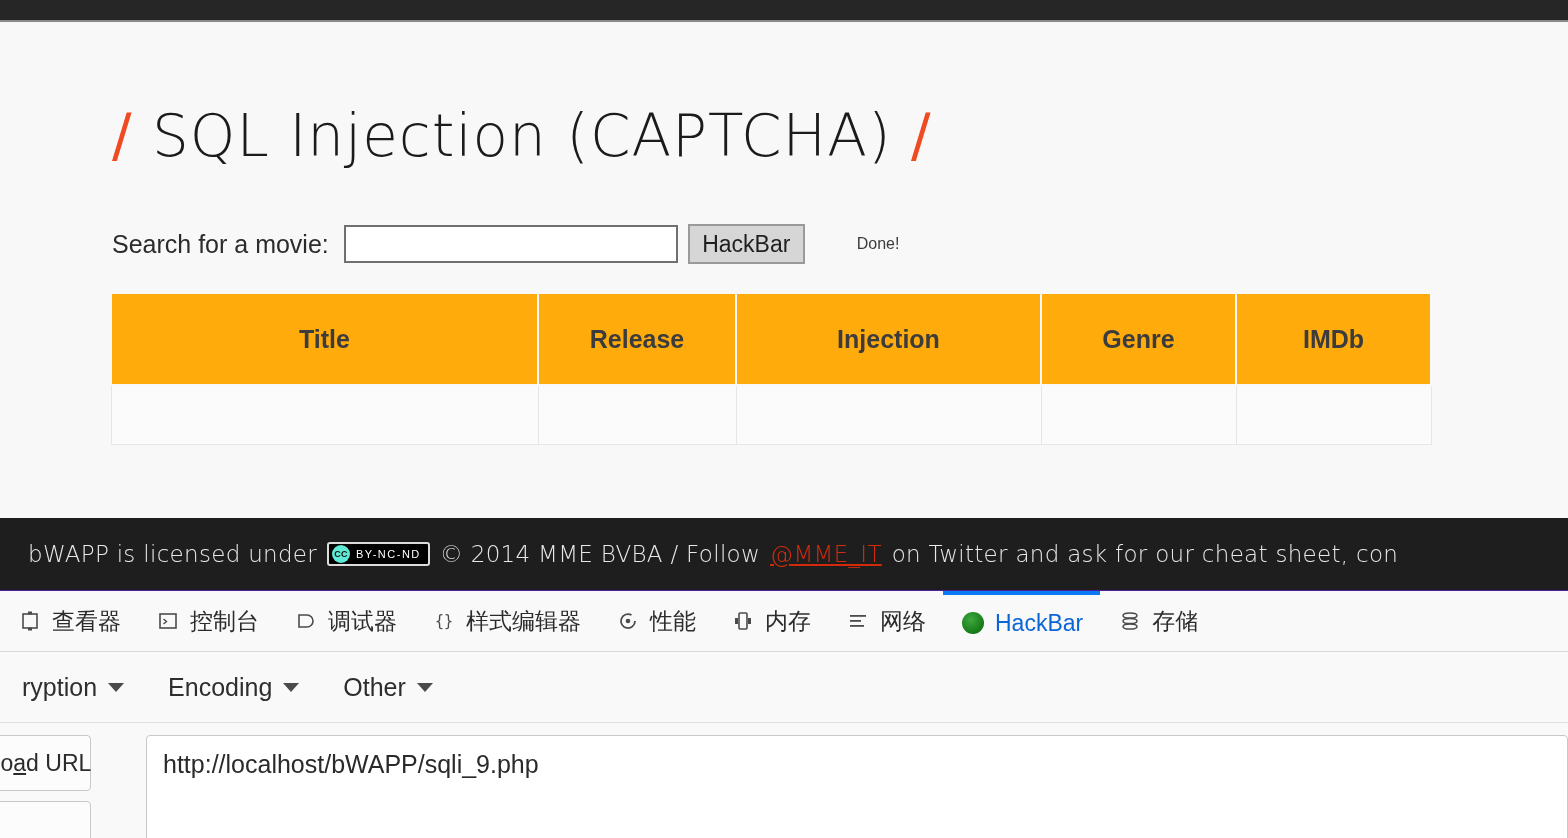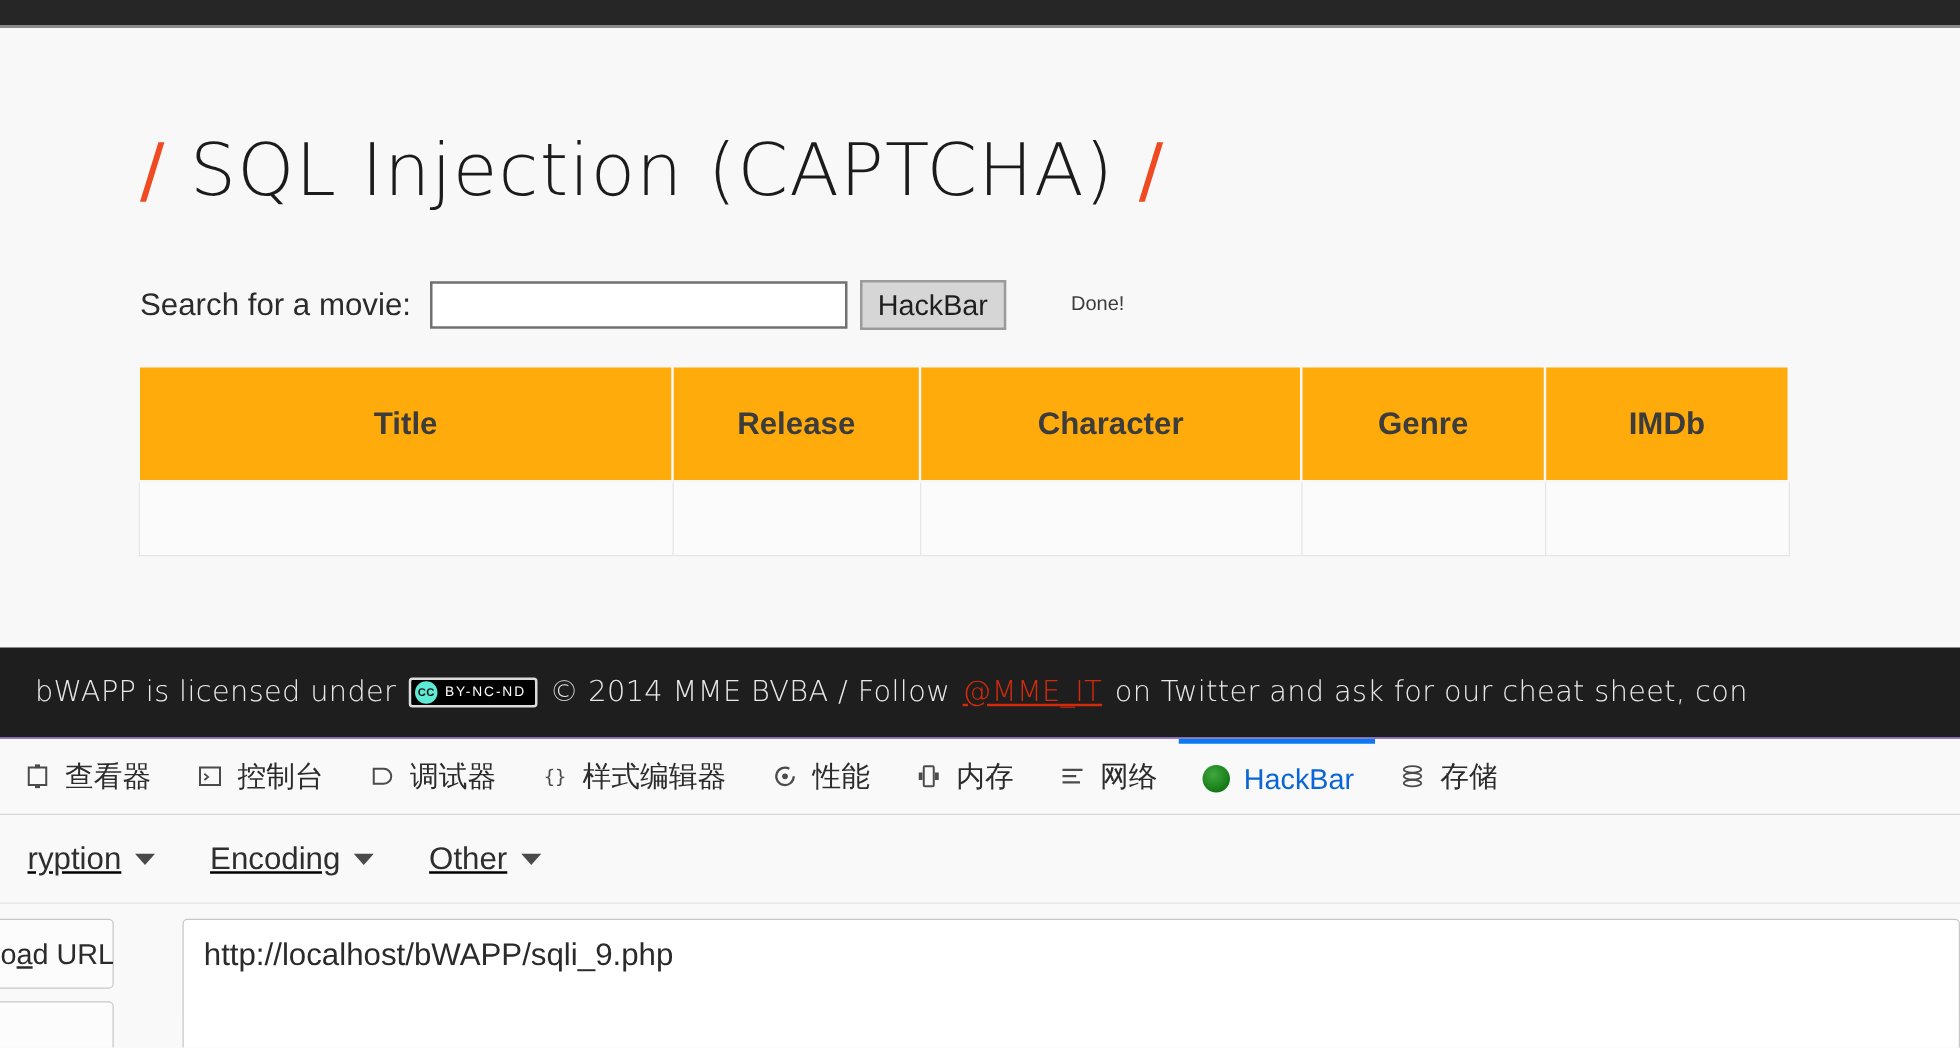--- a/index.html
+++ b/index.html
@@ -242,21 +242,20 @@
 
   .hb-toolbar {
     height: 70px;
     display: flex;
     align-items: center;
     gap: 0px;
     padding-left: 0px;
     background: #f9f9fa;
     border-bottom: 1px solid #e2e2e2;
     overflow: hidden;
-    text-decoration: underline;
   }
   .hb-menu {
     display: flex;
     align-items: center;
     gap: 11px;
     font-size: 25px;
     color: #2e2e2e;
     padding: 0 22px;
     cursor: pointer;
     white-space: nowrap;
@@ -343,21 +342,21 @@
         <col class="col-title">
           <col class="col-release">
           <col class="col-char">
           <col class="col-genre">
           <col class="col-imdb">
       </colgroup>
       <thead>
         <tr>
           <th>Title</th>
           <th>Release</th>
-          <th>Character</th>
+          <th>Injection</th>
           <th>Genre</th>
           <th>IMDb</th>
         </tr>
       </thead>
       <tbody>
         <tr>
           <td></td>
           <td></td>
           <td></td>
           <td></td>

